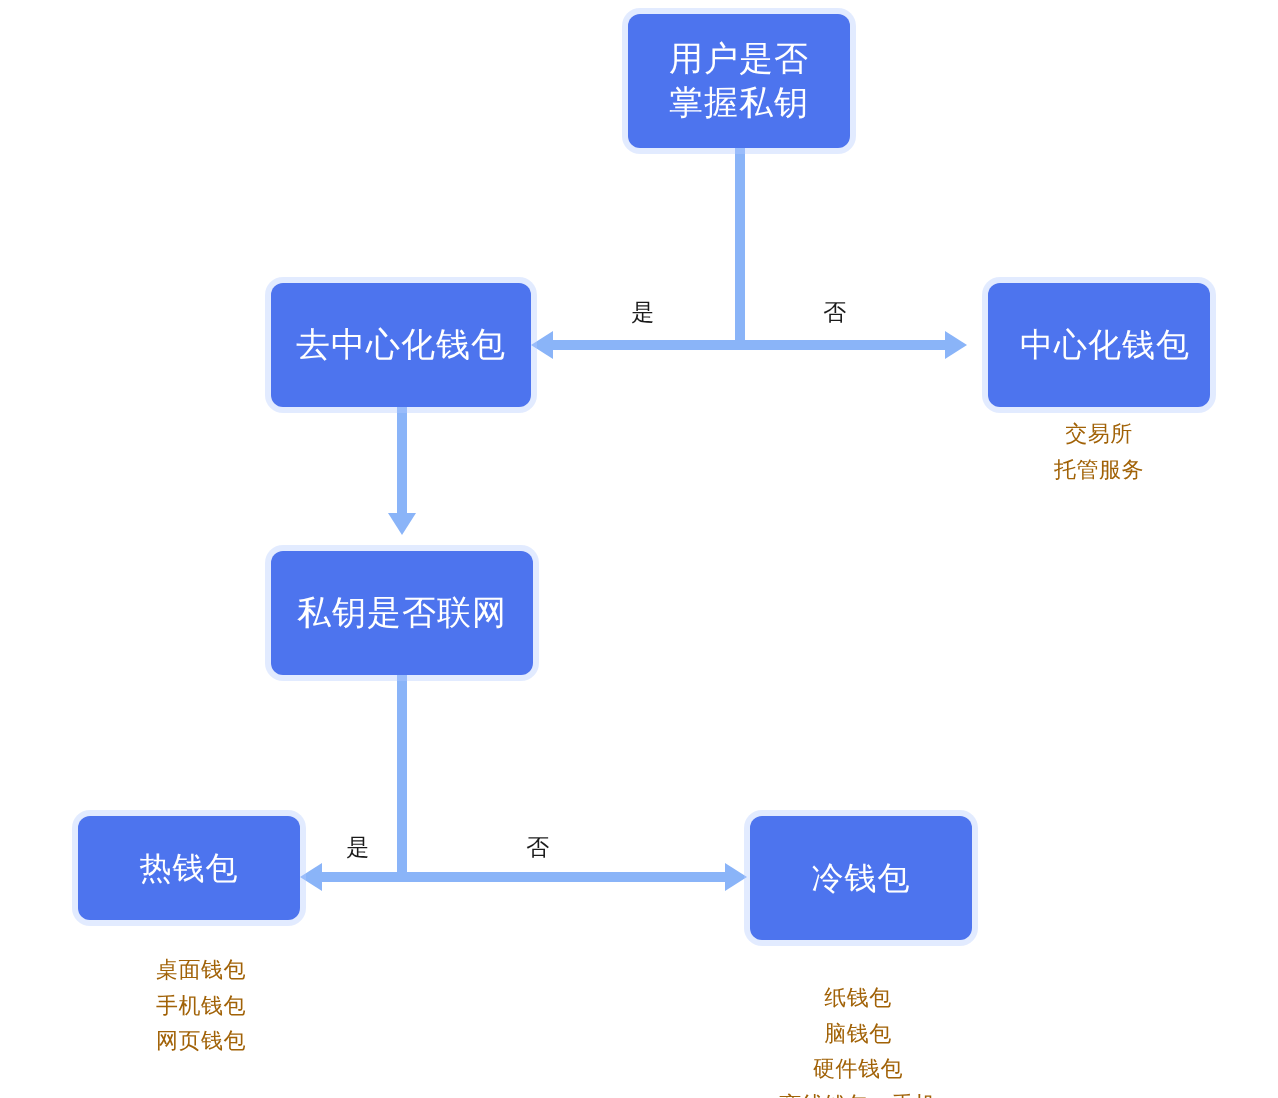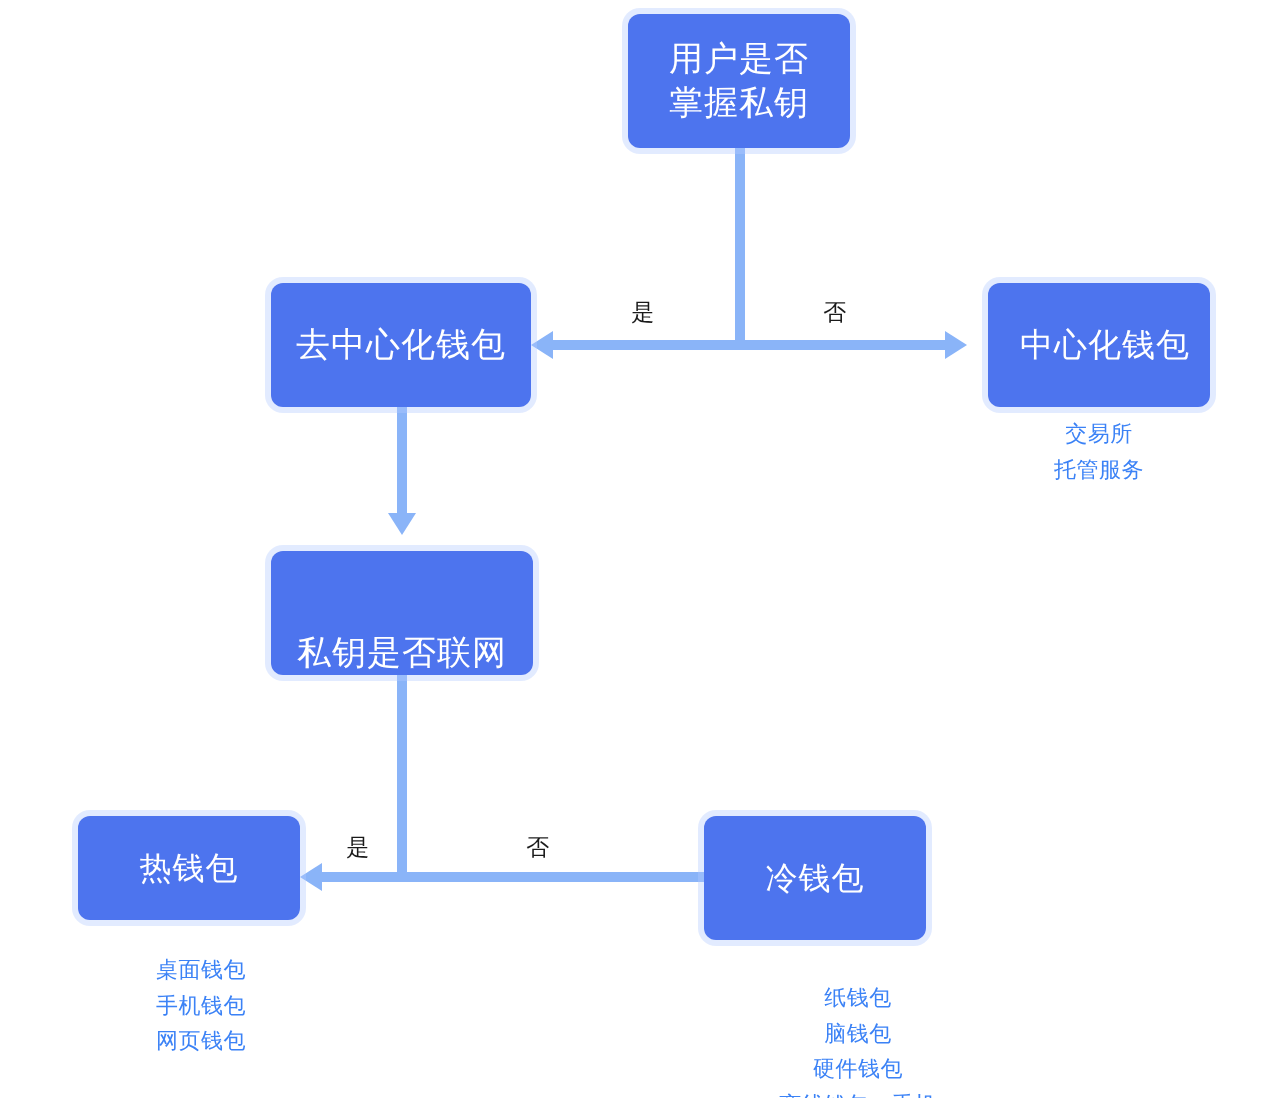--- a/index.html
+++ b/index.html
@@ -37,28 +37,28 @@
     font-weight: 400;
   }
   .node .label {
     display: block;
     white-space: pre-line;
   }
 
   #node-root     { left: 628px; top: 14px;  width: 222px; height: 134px; font-size: 34px; }
   #node-decentral{ left: 271px; top: 283px; width: 260px; height: 124px; font-size: 34px; }
   #node-central  { left: 988px; top: 283px; width: 222px; height: 124px; font-size: 33px; padding-left: 12px; }
-  #node-keyonline{ left: 271px; top: 551px; width: 262px; height: 124px; font-size: 34px; align-items: flex-end; }
+  #node-keyonline{ left: 271px; top: 551px; width: 262px; height: 124px; font-size: 34px; }
   #node-hot      { left: 78px;  top: 816px; width: 222px; height: 104px; font-size: 32px; }
-  #node-cold     { left: 704px; top: 816px; width: 222px; height: 124px; font-size: 32px; }
+  #node-cold     { left: 750px; top: 816px; width: 222px; height: 124px; font-size: 32px; }
 
   
   .caption {
     position: absolute;
-    color: #3b82f6;
+    color: #a16207;
     font-size: 22px;
     line-height: 1.62;
     text-align: center;
     white-space: pre-line;
     letter-spacing: 0.5px;
   }
   #caption-central { left: 988px; top: 416px; width: 222px; }
   #caption-hot     { left: 90px;  top: 952px; width: 222px; }
   #caption-cold    { left: 707px; top: 952px; width: 302px; margin-top: 28px; }
 

